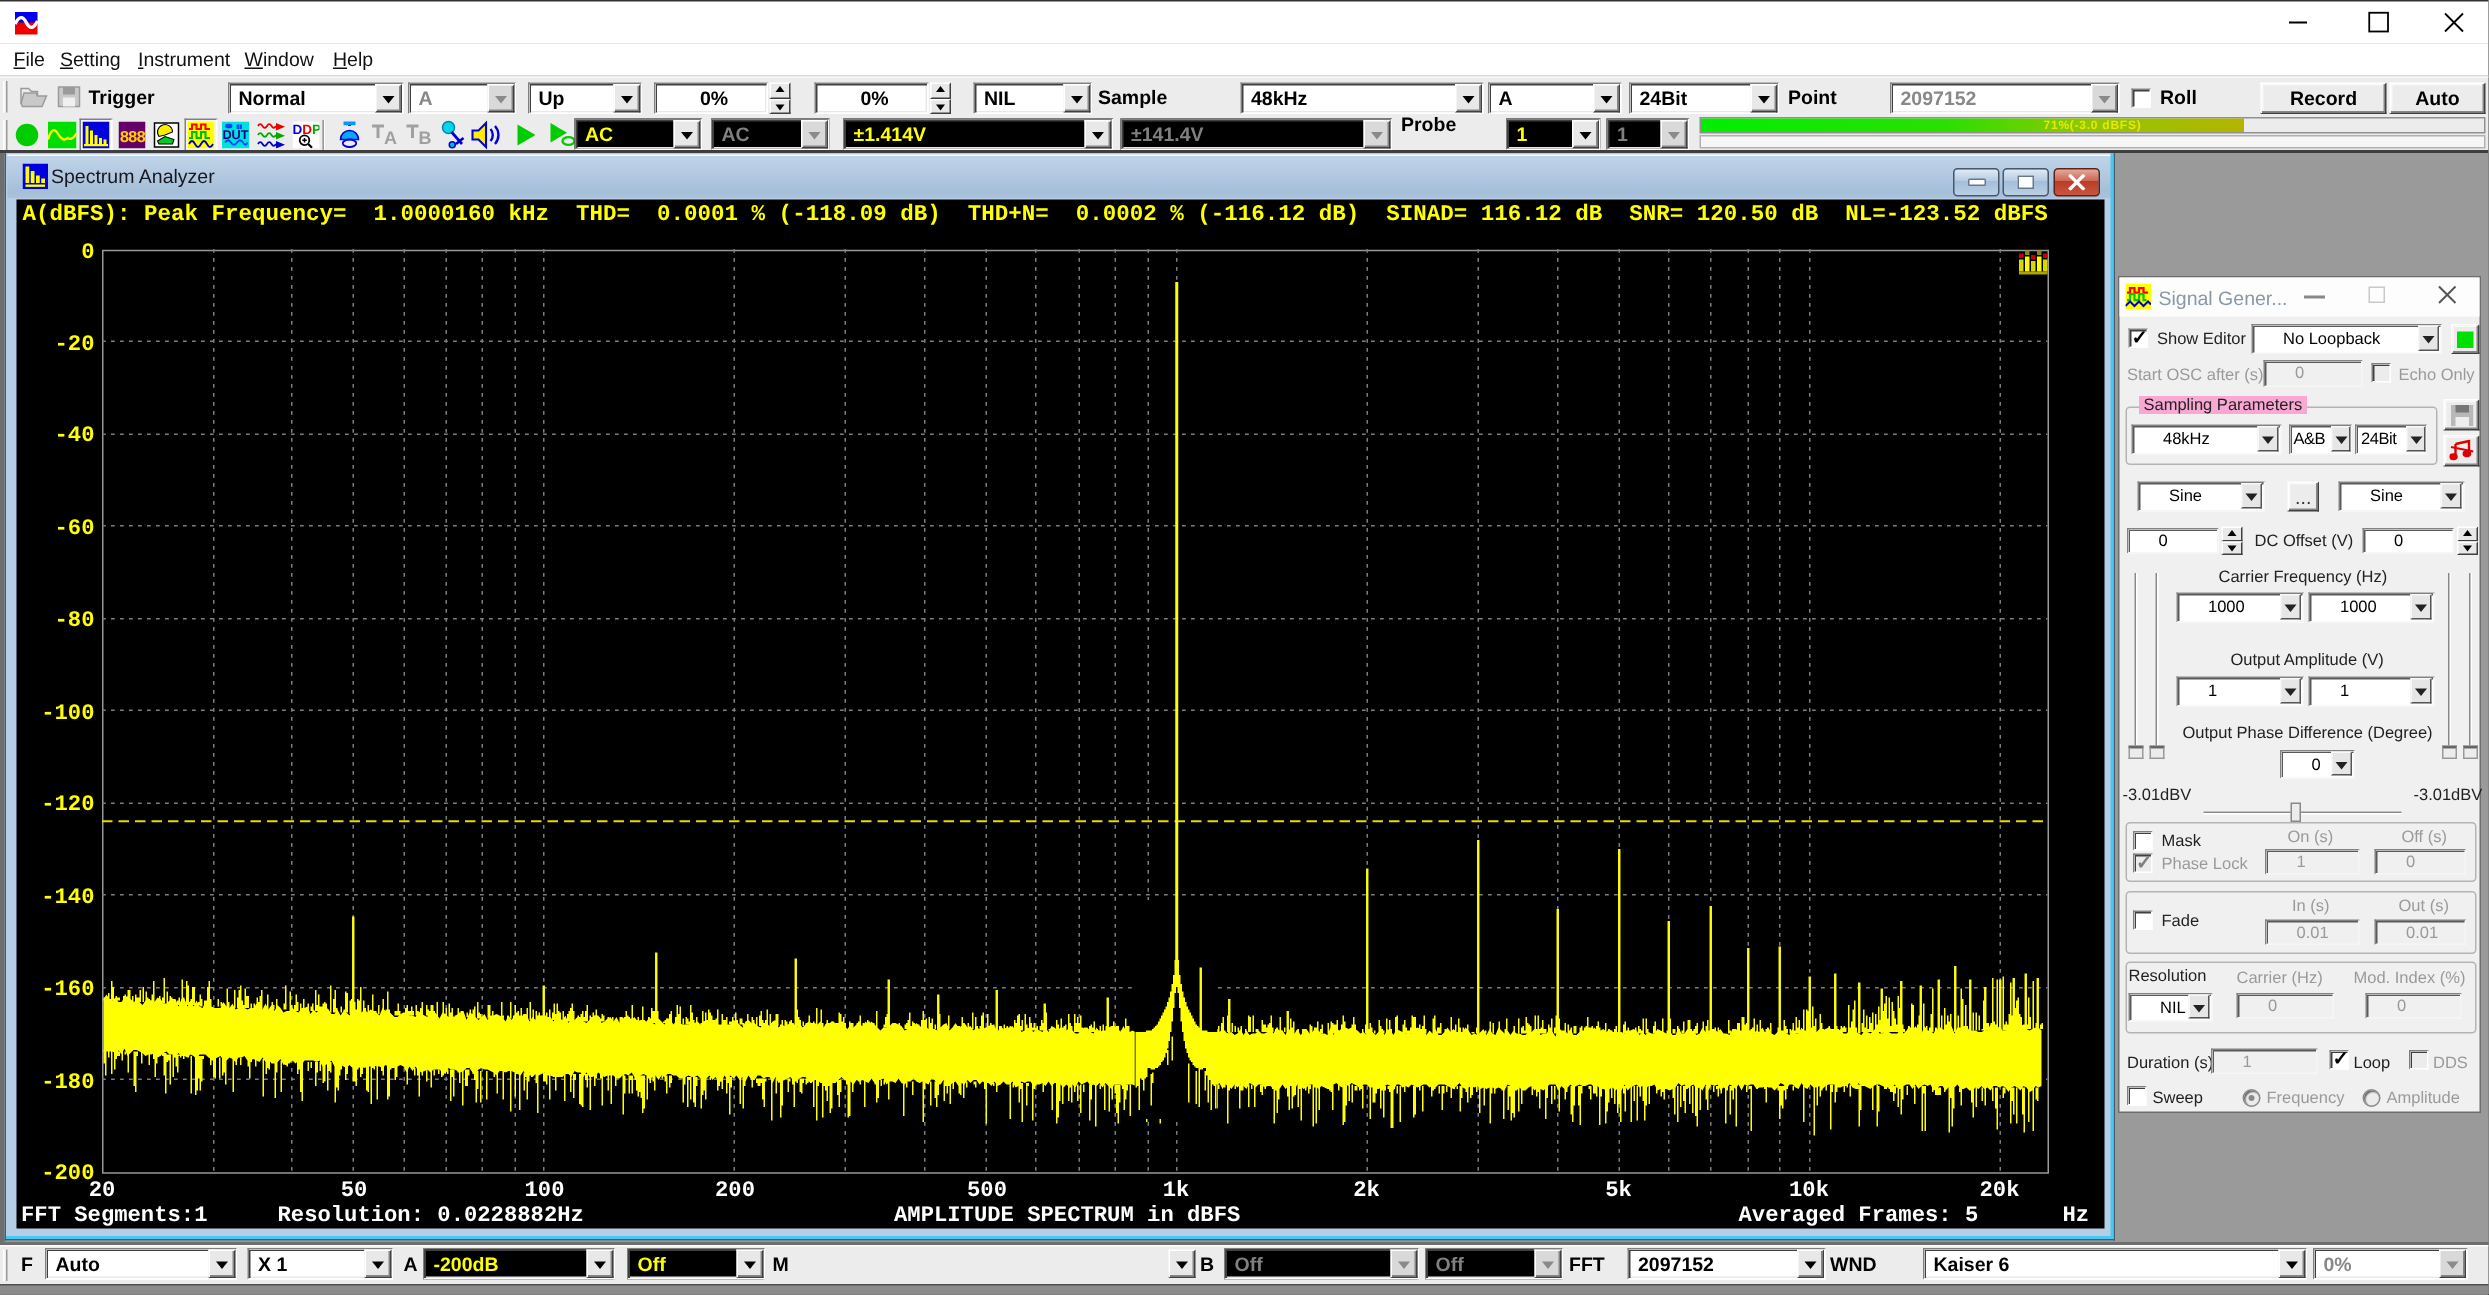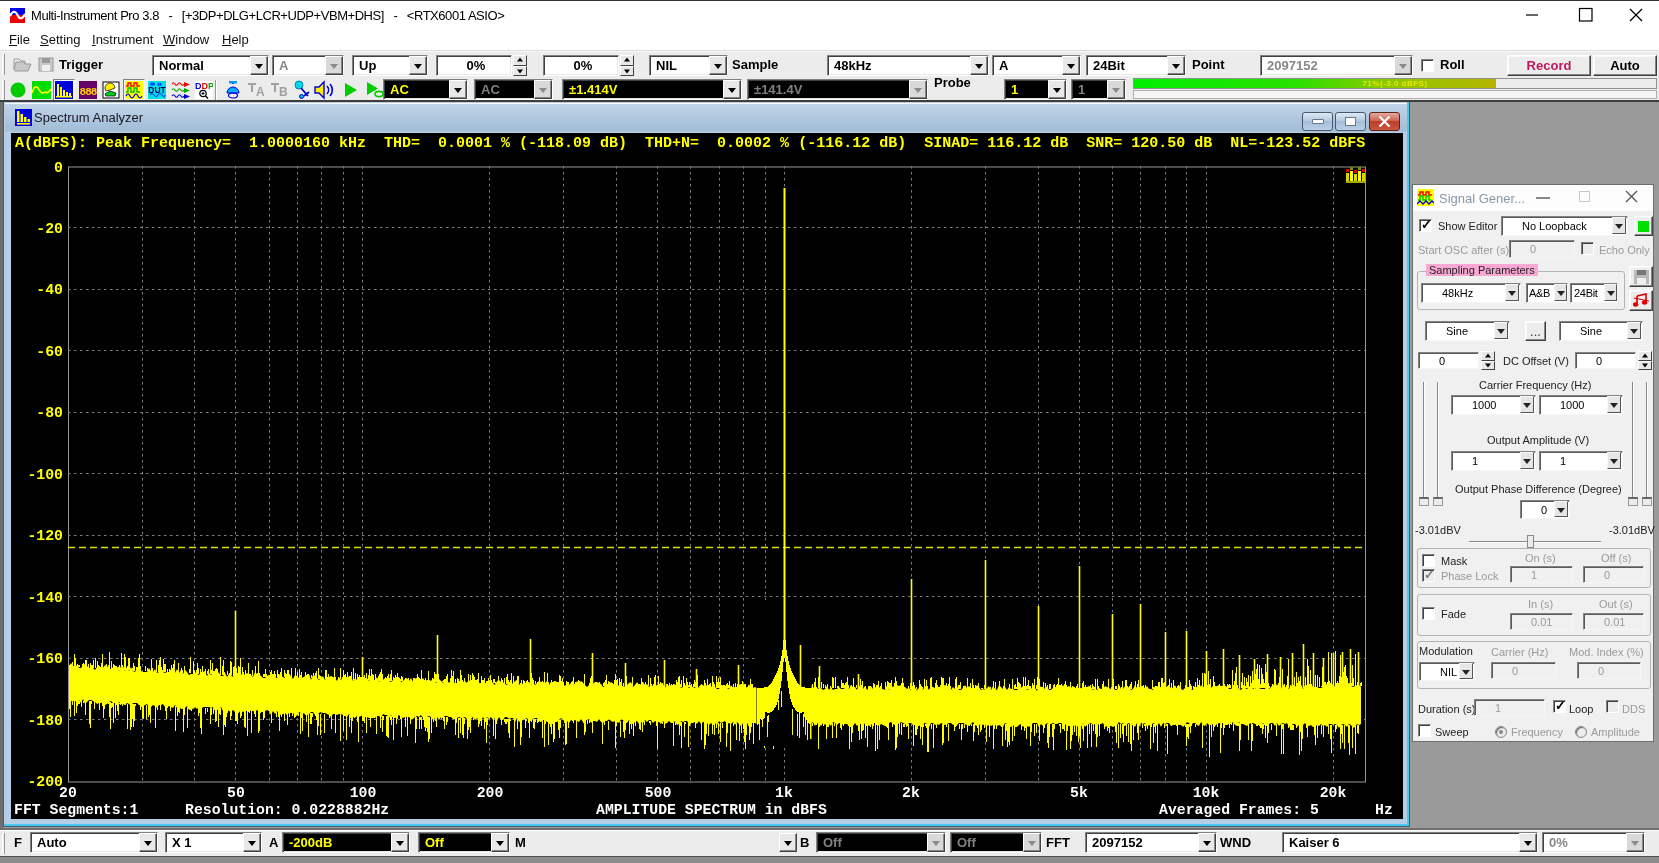--- a/index.html
+++ b/index.html
@@ -56,21 +56,20 @@
 .vsep{position:absolute;width:2px;background:#bbb;border-left:1px solid #999;border-right:1px solid #fff}
 .grip{position:absolute;width:3px;border-left:1px solid #fff;border-right:1px solid #9a9a9a}
 </style></head><body>
 <div id="app">
 <div id="titlebar" class="abs"></div>
 <svg class="abs" style="left:9px;top:7px" width="17" height="17">
 <rect x="1" y="1" width="15" height="8" fill="#0000ee"></rect>
 <rect x="1" y="8" width="15" height="8" fill="#ee0000"></rect>
 <path d="M1 9 Q5 1 8.5 8 Q12 15 16 7" stroke="#fff" stroke-width="2.2" fill="none"></path>
 </svg>
-<div class="abs" style="left:31px;top:8px;font-size:13px;color:#000;letter-spacing:-0.45px">Multi-Instrument Pro 3.8&nbsp;&nbsp;&nbsp;-&nbsp;&nbsp;&nbsp;[+3DP+DLG+LCR+UDP+VBM+DHS]&nbsp;&nbsp;&nbsp;-&nbsp;&nbsp;&nbsp;&lt;RTX6001 ASIO&gt;</div>
 <svg class="abs" style="left:1516px;top:0" width="143" height="29">
       <line x1="10" y1="15" x2="22" y2="15" stroke="#000" stroke-width="1.2"></line>
       <rect x="63.5" y="8.5" width="12.5" height="12.5" fill="none" stroke="#000" stroke-width="1.2"></rect>
       <line x1="114" y1="9" x2="126" y2="21" stroke="#000" stroke-width="1.2"></line>
       <line x1="126" y1="9" x2="114" y2="21" stroke="#000" stroke-width="1.2"></line>
     </svg>
 <div id="menubar" class="abs">
 <div class="mi" style="left:9px"><u>F</u>ile</div>
 <div class="mi" style="left:40px"><u>S</u>etting</div>
 <div class="mi" style="left:92px"><u>I</u>nstrument</div>
@@ -116,21 +115,21 @@
     <div class="cbtn " style="left:970px;top:56px;width:18px;height:19px"></div>
 <div class="fld " style="left:992px;top:55px;width:89px;height:21px;">A</div>
     <div class="cbtn " style="left:1062px;top:56px;width:18px;height:19px"></div>
 <div class="fld " style="left:1086px;top:55px;width:100px;height:21px;">24Bit</div>
     <div class="cbtn " style="left:1167px;top:56px;width:18px;height:19px"></div>
 <div class="lab" style="left:1192px;top:57px">Point</div>
 <div class="fld dis" style="left:1260px;top:55px;width:153px;height:21px;">2097152</div>
     <div class="cbtn dis g" style="left:1394px;top:56px;width:18px;height:19px"></div>
 <div class="cb" style="left:1421px;top:59px"></div>
 <div class="lab" style="left:1440px;top:57px">Roll</div>
-<div class="btn" style="left:1507px;top:55px;width:84px;height:21px;color:#be185d">Record</div>
+<div class="btn" style="left:1507px;top:55px;width:84px;height:21px;color:#000000">Record</div>
 <div class="btn" style="left:1593px;top:55px;width:64px;height:21px;color:#000">Auto</div>
 <div class="ico" style="left:7px;top:79px">
       <svg width="18" height="18">
         <circle cx="9" cy="9" r="7.5" fill="#00cc00"></circle>
       </svg>
     </div>
 <div class="ico" style="left:30px;top:79px">
       <svg width="19" height="18">
         <rect width="19" height="18" fill="#00dd00"></rect>
         <path d="M0 12 Q3 2 6.5 8 T13 11 Q16 13 19 8" stroke="#ffff00" stroke-width="1.6" fill="none"></path>
@@ -456,21 +455,21 @@
 <div class="sfld gr" style="left:97px;top:381px;width:63px;height:17px">1</div>
 <div class="sfld gr" style="left:170px;top:381px;width:61px;height:17px">0</div>
 <div class="grp" style="left:4px;top:409px;width:234px;height:42px"></div>
 <div class="sgt gr" style="left:115px;top:413px">In (s)</div>
 <div class="sgt gr" style="left:186px;top:413px">Out (s)</div>
 <div class="cb" style="left:9px;top:422px"></div>
 <div class="sgt" style="left:28px;top:423px">Fade</div>
 <div class="sfld gr" style="left:97px;top:428px;width:63px;height:17px">0.01</div>
 <div class="sfld gr" style="left:170px;top:428px;width:61px;height:17px">0.01</div>
 <div class="grp" style="left:4px;top:456px;width:234px;height:48px"></div>
-<div class="sgt" style="left:6px;top:460px">Modulation</div>
+<div class="sgt" style="left:6px;top:460px">Resolution</div>
 <div class="sgt gr" style="left:78px;top:461px">Carrier (Hz)</div>
 <div class="sgt gr" style="left:156px;top:461px">Mod. Index (%)</div>
 <div class="sfld " style="left:6px;top:477px;width:56px;height:19px">NIL</div>
         <div class="sarr" style="left:46px;top:478px;width:14px;height:16px"></div>
 <div class="sfld gr" style="left:78px;top:477px;width:65px;height:17px">0</div>
 <div class="sfld gr" style="left:164px;top:477px;width:64px;height:17px">0</div>
 <div class="sgt" style="left:5px;top:518px">Duration (s)</div>
 <div class="sfld gr" style="left:61px;top:514px;width:71px;height:17px">1</div>
 <div class="cb checked" style="left:140px;top:515px"></div>
 <div class="sgt" style="left:156px;top:518px">Loop</div>

